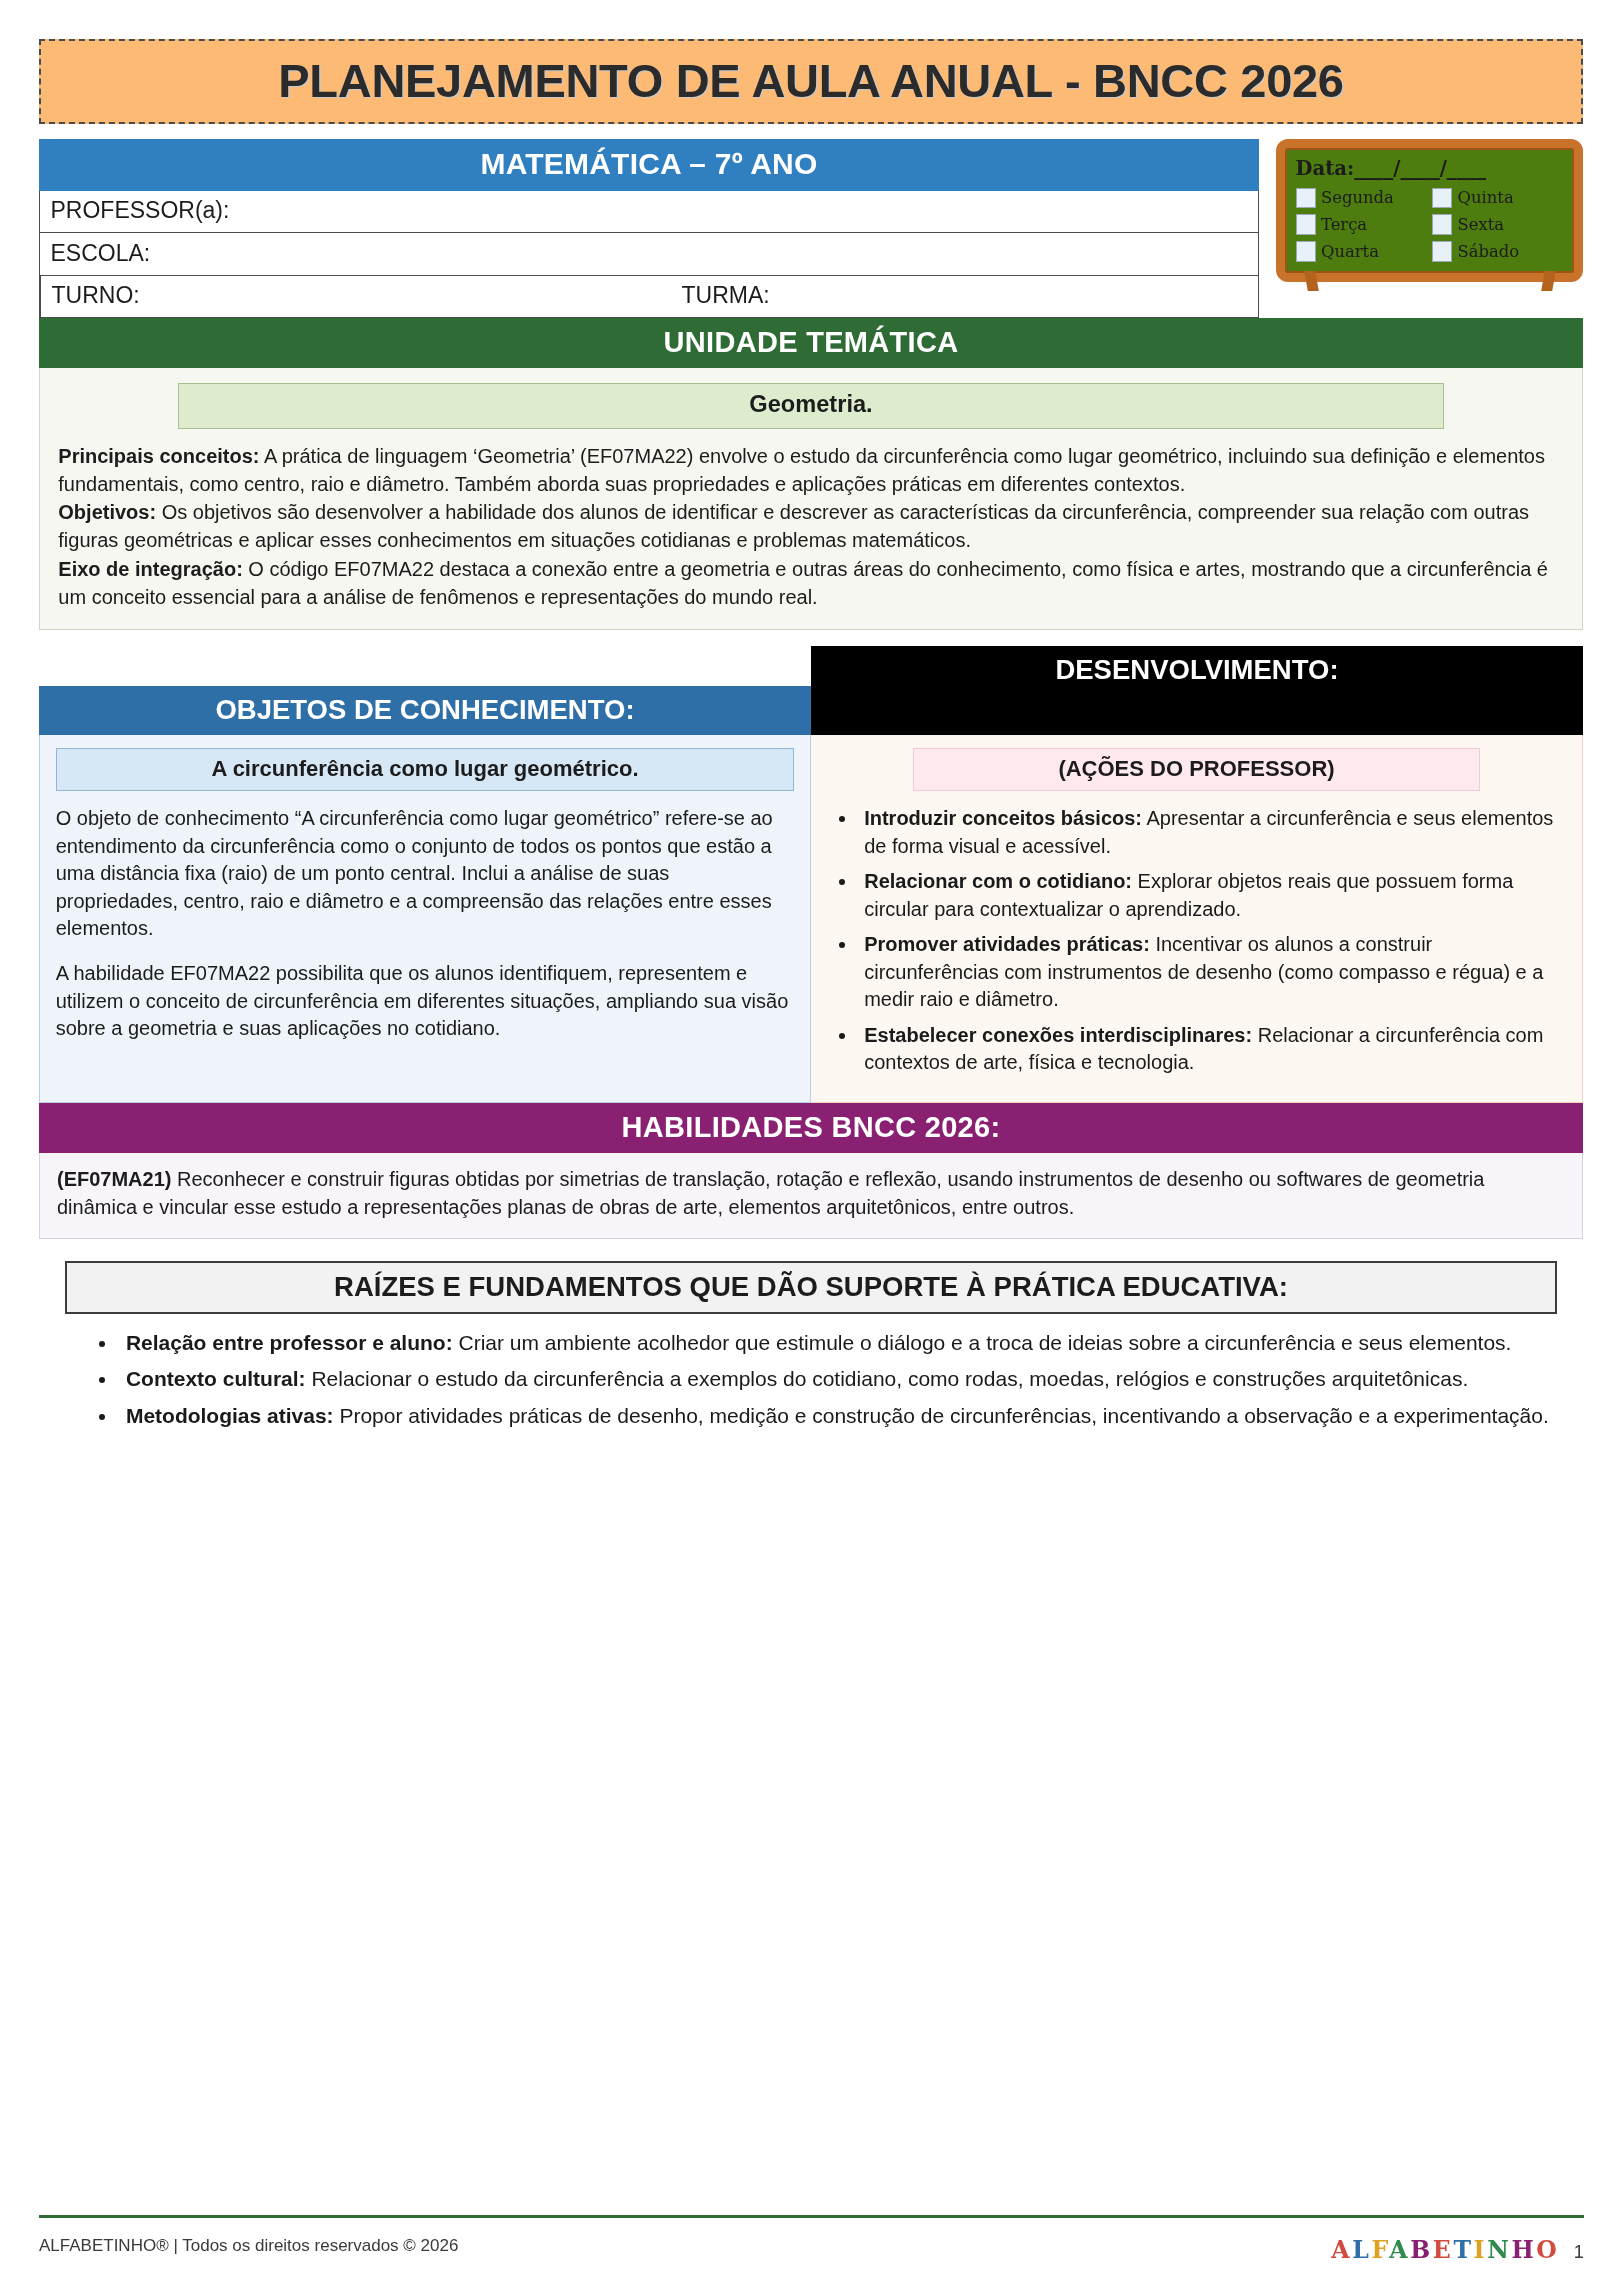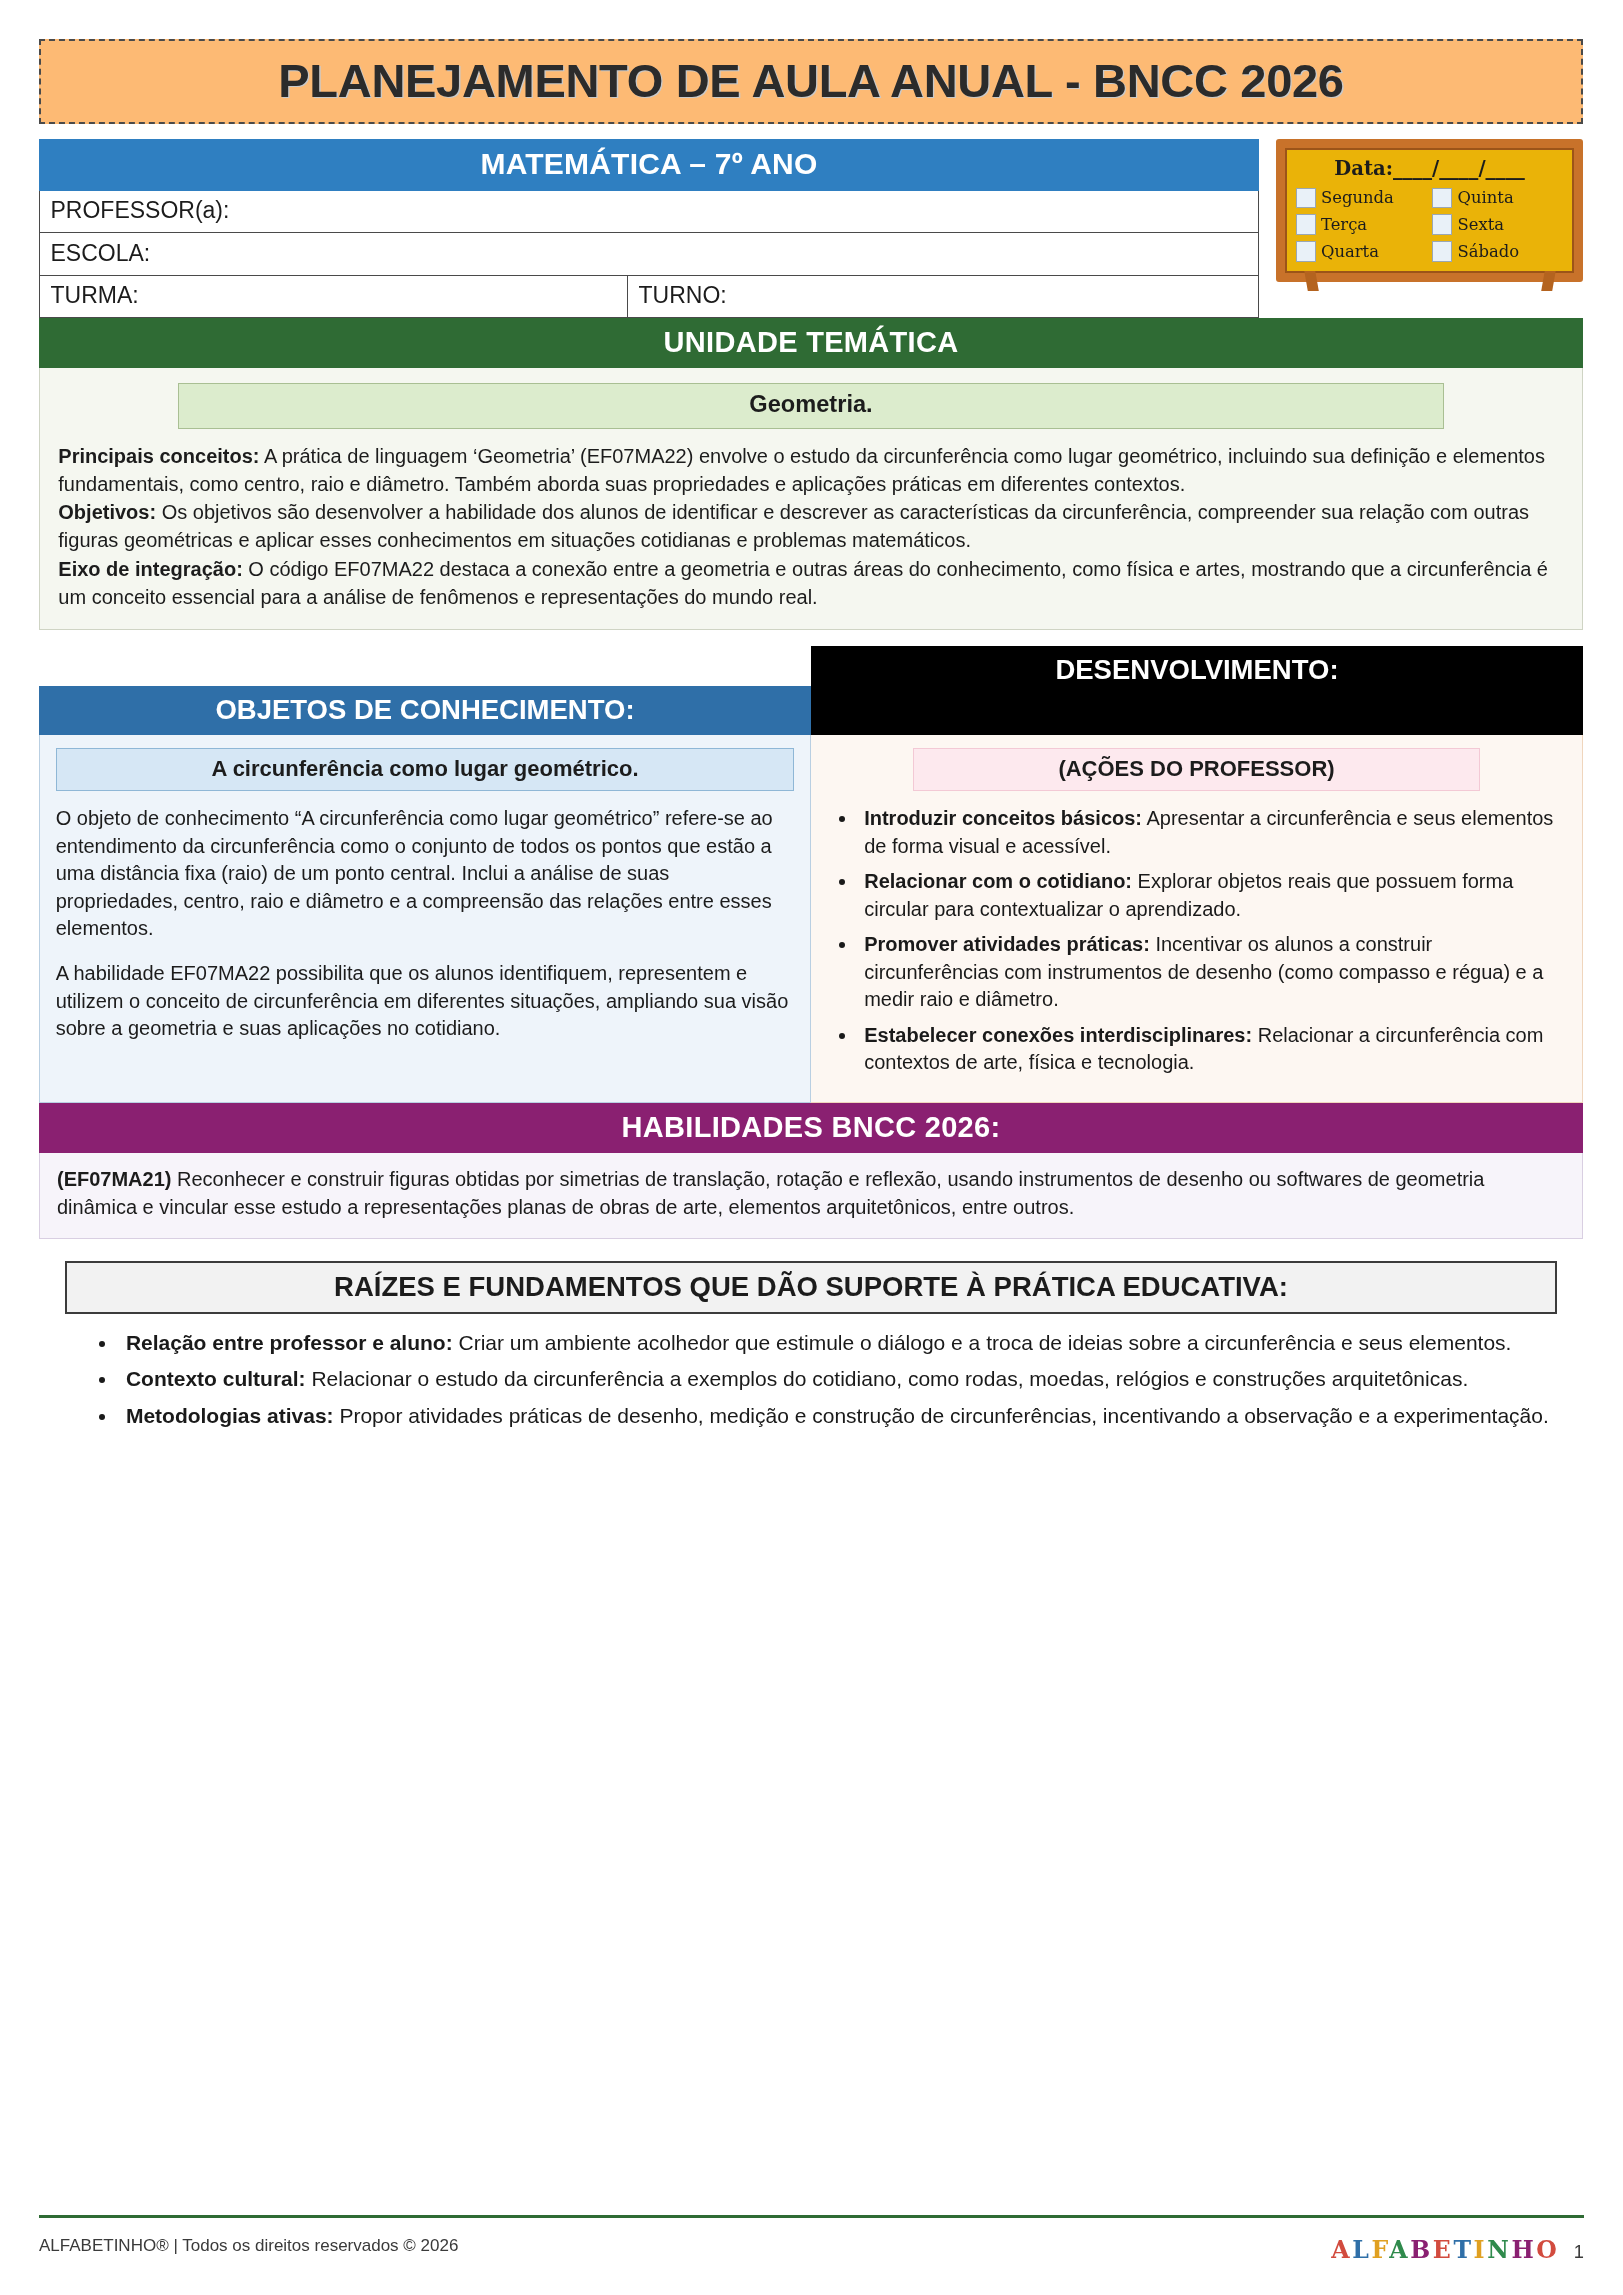--- a/index.html
+++ b/index.html
@@ -79,26 +79,25 @@
     border-left: 1.3px solid #4a4a4a;
     flex: 0 0 50%;
   }
 
   
   .board {
     position: relative;
     flex: 0 0 307px;
     width: 307px;
     box-sizing: border-box;
-    background: #eab308;
+    background: #4d7c0f;
     border: 9.2px solid #c8722a;
-    border-radius: 3px;
+    border-radius: 12px;
     padding: 9.2px 10.5px 11.8px 10.5px;
     box-shadow: 0 0 0 2px #9c5418 inset;
-    text-align: center;
   }
   .board:before, .board:after {
     content: "";
     position: absolute;
     bottom: -17px;
     width: 10.5px;
     height: 19.6px;
     background: #b4631f;
   }
   .board:before { left: 21px; transform: skewX(10deg); }
@@ -332,22 +331,22 @@
       <div class="header-left">
         <div class="subject-bar">MATEMÁTICA – 7º ANO</div>
 
         <div class="field-row">
           <div class="field-cell">PROFESSOR(a):</div>
         </div>
         <div class="field-row">
           <div class="field-cell">ESCOLA:</div>
         </div>
         <div class="field-row">
+          <div class="field-cell split">TURNO:</div>
           <div class="field-cell">TURMA:</div>
-          <div class="field-cell split">TURNO:</div>
         </div>
       </div>
 
       <div class="board">
         <div class="board-date">Data:____/____/____</div>
         <div class="days-grid">
           <div class="day-item">
             <span class="checkbox"></span>
             <span>Segunda</span>
           </div>

